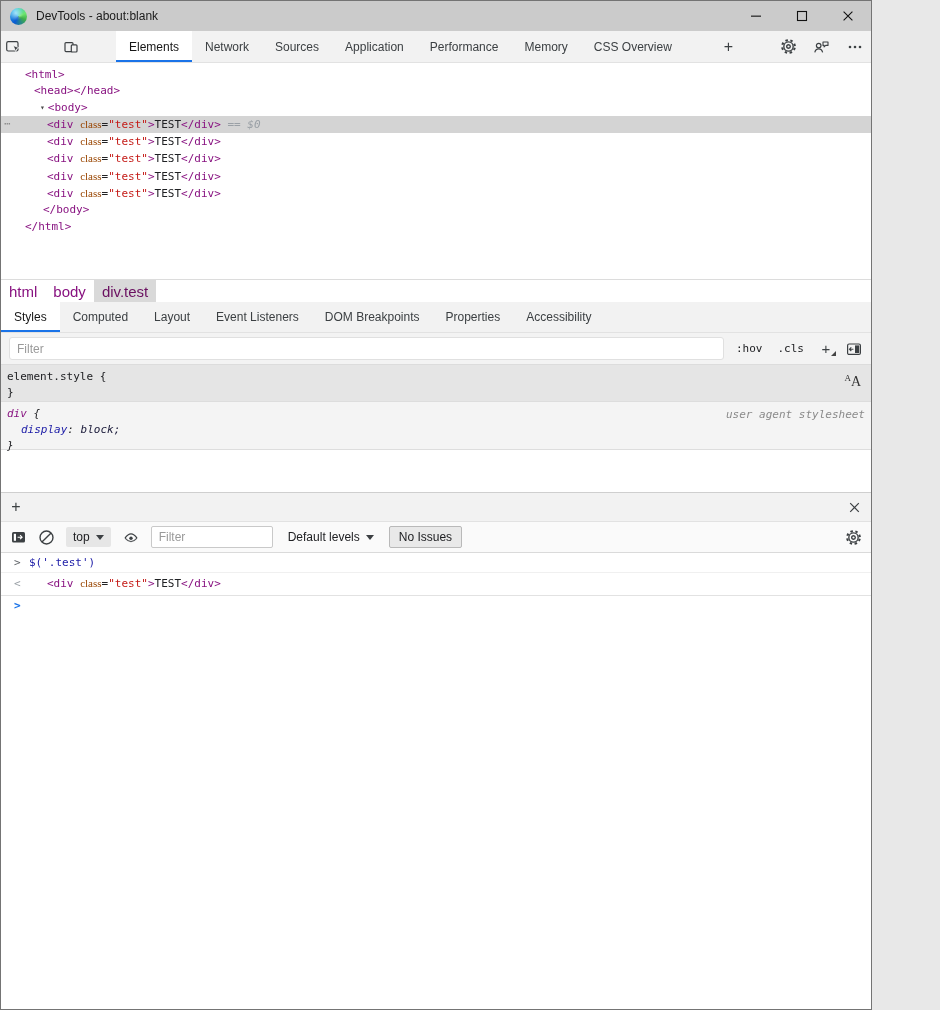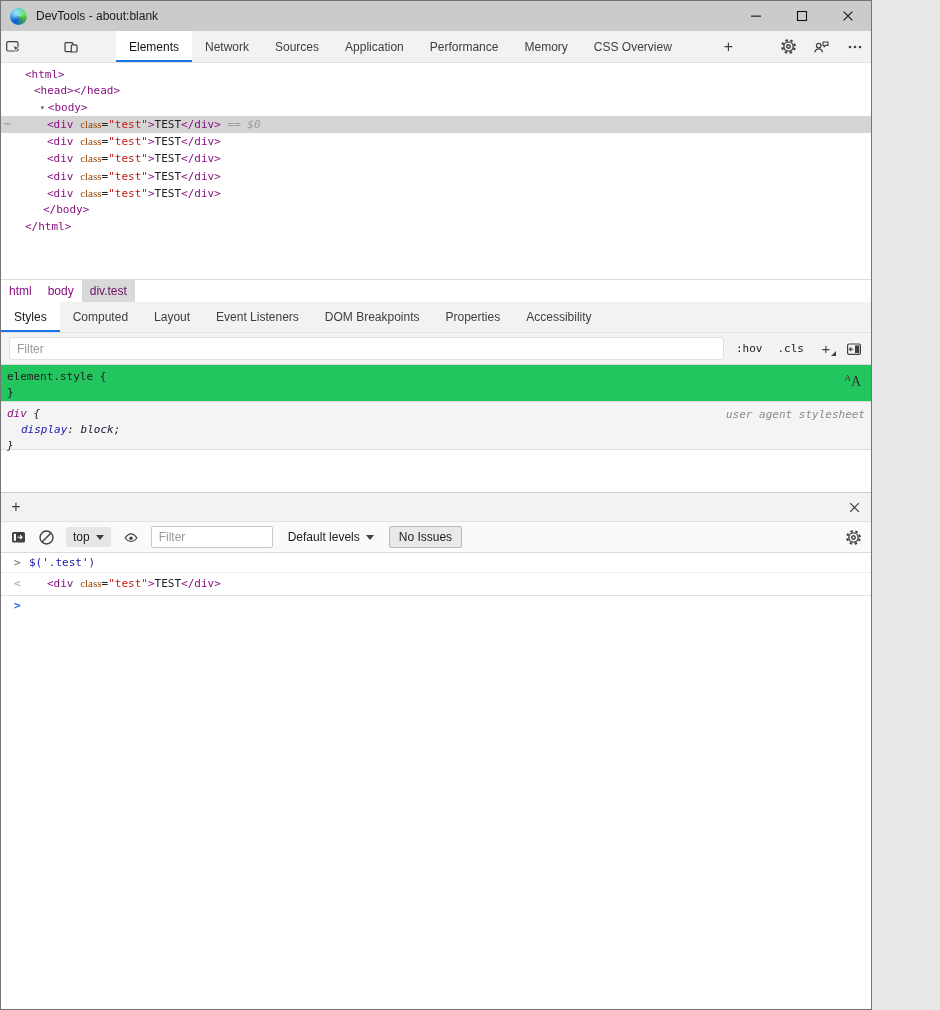--- a/index.html
+++ b/index.html
@@ -38,38 +38,38 @@
   .row-marker { position:absolute; left:3px; top:0; color:#8a8a8a; letter-spacing:-1px; font-size:11px; }
   .tree-arrow { color:#4a4a4a; font-size:8px; margin-right:3px; vertical-align:1px; }
   .tk-tag { color:#881280; }
   .tk-attr { color:#994500;font-family:Liberation Serif, serif; }
   .tk-val { color:#c41a16; }
   .tk-plain { color:#202124; }
   .tk-meta { color:#9aa0a6; font-style:italic; }
 
   
   .crumbs { height:23px; flex:0 0 23px; border-top:1px solid #dcdcdc; background:#fff;
-            display:flex; align-items:stretch; font-size:12px; }
+            display:flex; align-items:stretch; font-size:15px; }
   .crumb { display:flex; align-items:center; padding:0 8px; color:#881280; }
   .crumb.active { background:#d9d9d9; color:#6a1060; }
 
   
   .styles-tabbar { height:31px; flex:0 0 31px; }
   .filter-row { height:32px; flex:0 0 32px; background:#f3f3f3; border-bottom:1px solid #dcdcdc;
                 display:flex; align-items:center; padding:0 8px; gap:9px; }
   .filter-input { flex:1; height:23px; border:1px solid #e0e0e0; border-radius:3px; background:#fff;
                   padding:0 7px; font-size:12px; font-family:"Liberation Sans",sans-serif; color:#333; outline:none; }
   .filter-input::placeholder { color:#9a9a9a; }
   .mini-code-btn { font-family:"DejaVu Sans Mono",monospace; font-size:11px; color:#202124; padding:2px 3px; }
   .plus-caret { position:relative; width:20px; display:flex; justify-content:center; font-size:15px; color:#3c4043; }
   .plus-caret i { position:absolute; right:0; bottom:1px; width:0; height:0; border-style:solid;
                   border-width:0 0 5px 5px; border-color:transparent transparent #444 transparent; }
 
   .style-rule { position:relative; font-family:"DejaVu Sans Mono",monospace; font-size:11px;
-                line-height:16px; padding:4px 6px 3px 6px; border-bottom:1px solid #ddd; background:#22c55e; }
+                line-height:16px; padding:4px 6px 3px 6px; border-bottom:1px solid #ddd; background:#e5e5e5; }
   .style-rule.inline-rule { height:37px; flex:0 0 37px; }
   .style-rule.ua-rule { height:48px; flex:0 0 48px; background:#f4f4f4; font-style:italic; }
   .css-sel-plain { color:#202124; }
   .css-sel { color:#881280; }
   .css-prop { color:#1a1aa6; }
   .css-valtext { color:#1b1b3a; }
   .prop-line { padding-left:14px; }
   .rule-origin { position:absolute; top:5px; right:6px; color:#8a8a8a; font-style:italic; }
   .font-editor-icon { position:absolute; top:9px; right:10px; color:#333; font-family:"Liberation Serif",serif;
                       font-style:normal; line-height:1; }

